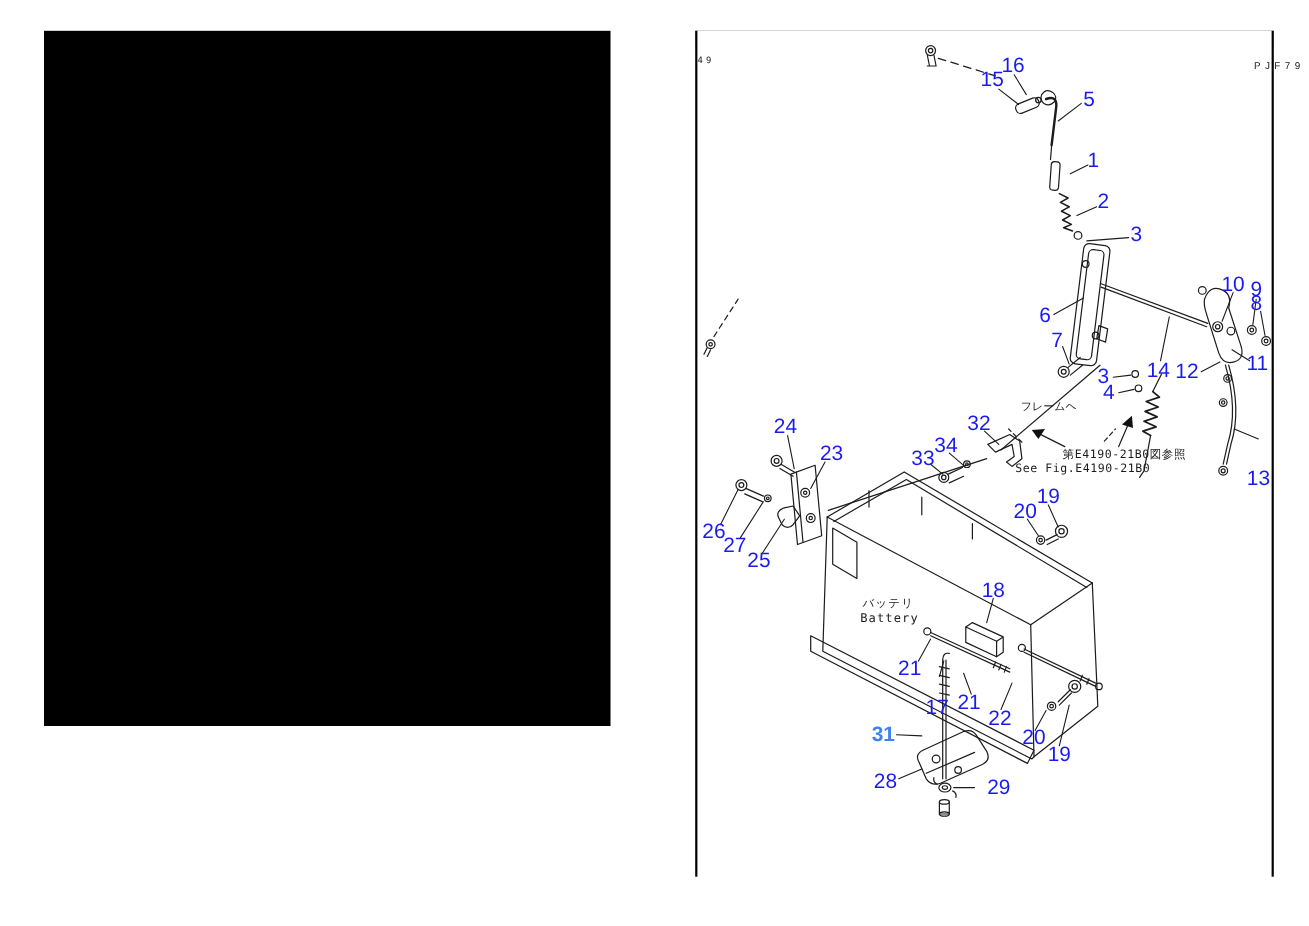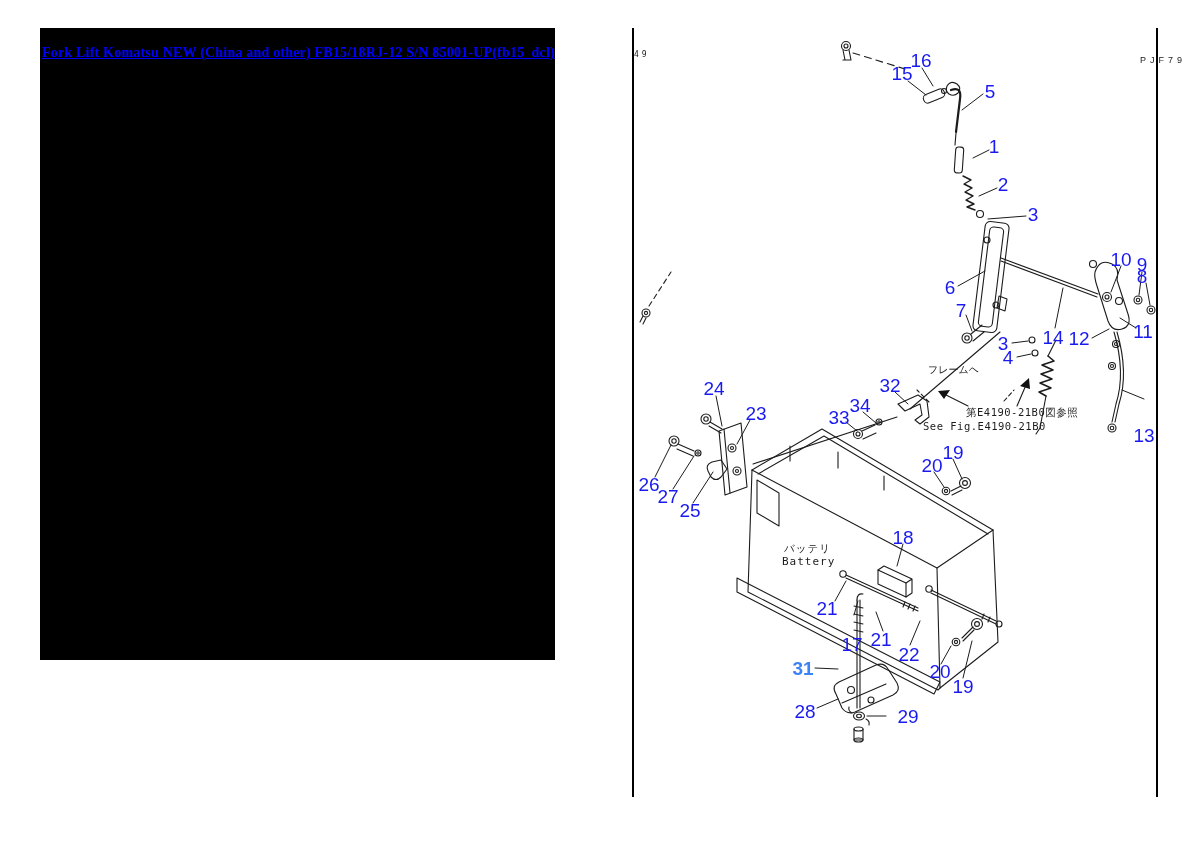--- a/index.html
+++ b/index.html
@@ -39,21 +39,20 @@
   .callout{position:absolute;transform:translate(-50%,-50%);font-size:19px;line-height:1;
            font-family:"Liberation Sans",sans-serif;cursor:pointer;}
 </style>
 </head>
 <body>
 
 <div class="page">
 
   <div class="black-box"></div>
 
-  <a class="header-link" href="#" style="color: rgb(0, 0, 255);">Fork Lift Komatsu NEW (China and other) FB15/18RJ-12 S/N 85001-UP(fb15_dcl)</a>
 
   <div class="panel-topbar"></div>
   <div class="diagram-panel"></div>
 
   <div class="sheet-no">49</div>
   <div class="sheet-code">PJF79</div>
 
   <svg class="art" viewBox="0 0 1190 842">
     <g stroke="#1c1c1c" stroke-width="1.1" fill="none" stroke-linecap="round" stroke-linejoin="round">
 

